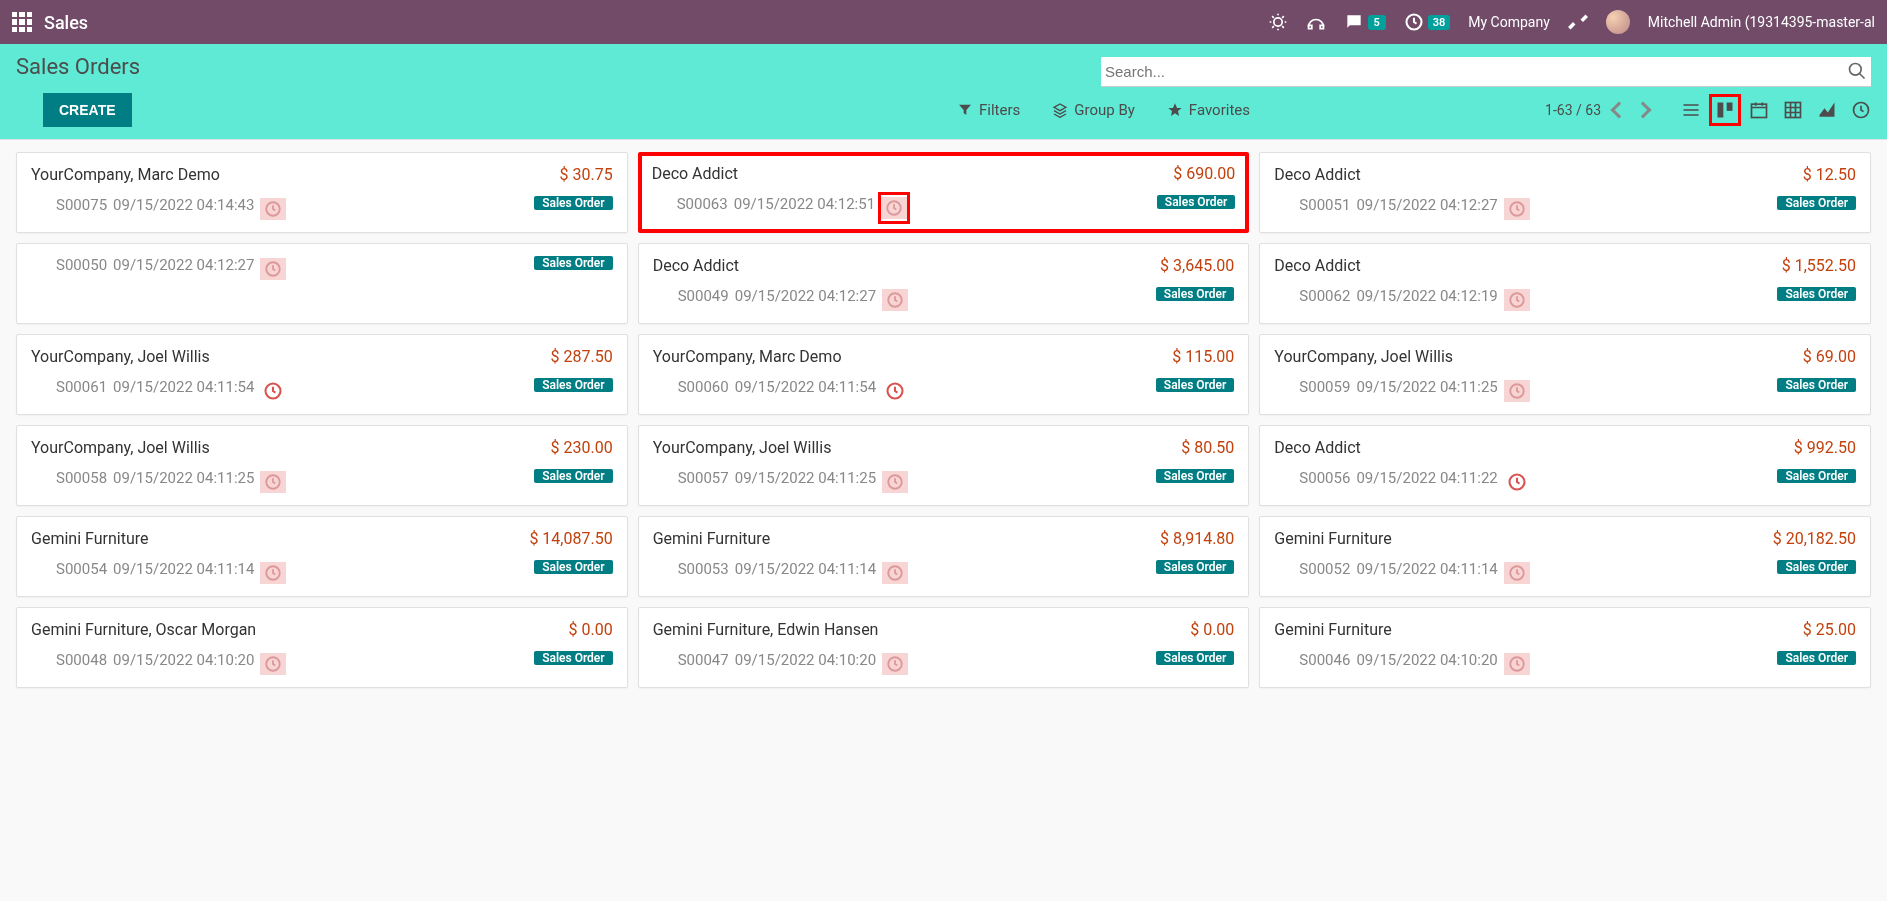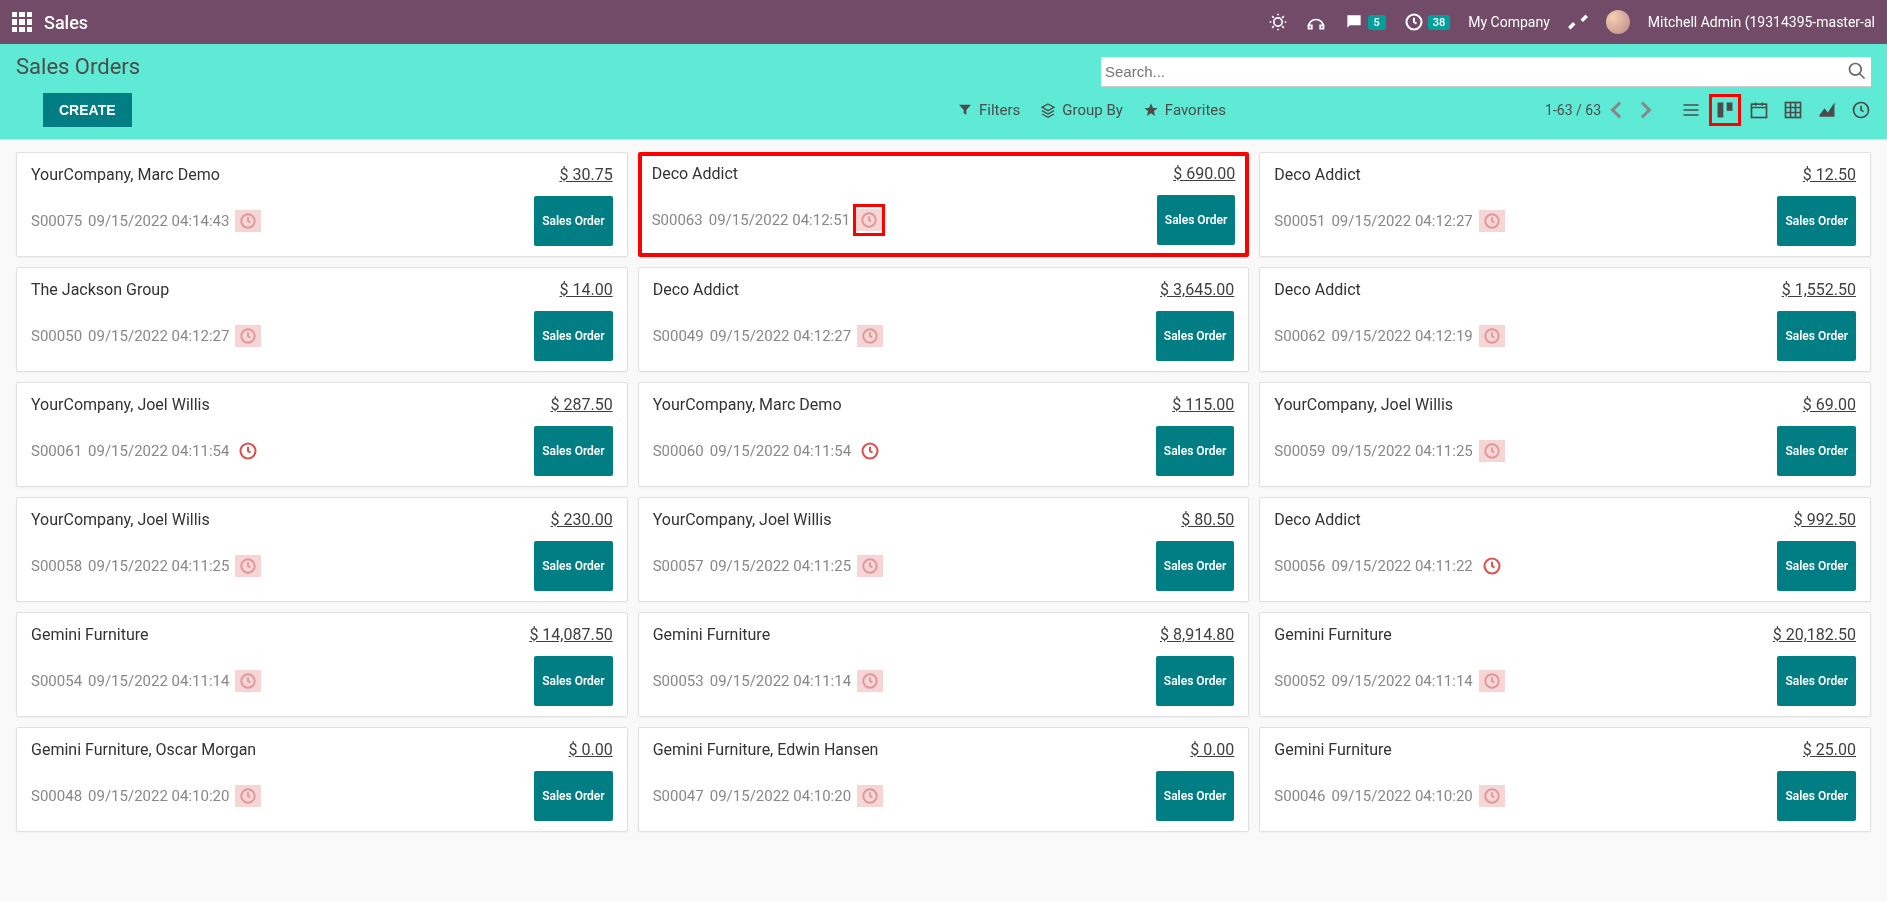--- a/index.html
+++ b/index.html
@@ -21,43 +21,43 @@
 .control-panel { background: #5eead4; border-bottom: 1px solid #dee2e6; padding: 10px 16px 12px; }
 .cp-row { display: flex; align-items: center; }
 .page-title { font-size: 22px; font-weight: 400; margin-bottom: 10px; }
 .create-btn { background: #017e84; color: #fff; border: none; font-weight: 600; padding: 9px 16px; font-size: 14px; text-transform: uppercase; cursor: pointer; }
 .search-wrap { flex: 1; margin-left: auto; max-width: 770px; position: relative; }
 .search-input { width: 100%; border: none; border-bottom: 1px solid #ccc; font-size: 15px; padding: 6px 30px 6px 4px; outline: none; color: #666; }
 .search-icon { position: absolute; right: 4px; top: 4px; }
 .cp-bottom { display: flex; align-items: center; margin-top: 4px; padding-left: 27px; }
 .cp-left { flex: 0 0 50%; }
 .cp-right { flex: 1; display: flex; align-items: center; gap: 24px; justify-content: flex-start; }
-.cp-filters { display: flex; gap: 20px; }
+.cp-filters { display: flex; gap: 32px; }
 .f-item { display: flex; align-items: center; gap: 6px; cursor: pointer; font-size: 15px; color: #4c4c4c; }
 .pager-group { margin-left: auto; display: flex; align-items: center; gap: 12px; }
 .pager-text { font-size: 14px; color: #4c4c4c; }
 .pager-arrow { width: 12px; height: 12px; border-left: 3px solid #888; border-top: 3px solid #888; transform: rotate(-45deg); cursor: pointer; }
 .pager-arrow.right { transform: rotate(135deg); }
 .view-switcher { display: flex; align-items: center; gap: 14px; margin-left: 8px; }
 .view-switcher .view-icon { width: 20px; height: 20px; display: inline-flex; align-items: center; justify-content: center; cursor: pointer; color: #4c4c4c; }
 .view-icon.kanban-highlight { outline: 3px solid red; outline-offset: 3px; }
 
 
 .kanban { display: grid; grid-template-columns: repeat(3, 1fr); gap: 10px; padding: 12px 16px; }
 .card { background: #fff; border: 1px solid #e0e0e0; border-radius: 2px; padding: 12px 14px 10px; box-shadow: 0 1px 2px rgba(0,0,0,0.04); display: flex; flex-direction: column; gap: 12px; cursor: pointer; }
 .card.highlight { border: 4px solid red; padding: 8px 10px; }
 .row1 { display: flex; align-items: baseline; }
 .customer { font-size: 16px; color: #333; max-width: 70%; overflow: hidden; text-overflow: ellipsis; white-space: nowrap; }
-.amount { margin-left: auto; font-size: 16px; color: #404040; text-decoration: underline; }
-.row2 { display: flex; align-items: center; gap: 6px; }
+.amount { margin-left: auto; font-size: 16px; color: #c2410c; }
+.row2 { display: flex; align-items: flex-start; gap: 6px; margin-left: 25px; }
 .ref { font-size: 15px; color: #888; }
 .date { font-size: 15px; color: #888; }
 .clock { width: 26px; height: 26px; display: inline-flex; align-items: center; justify-content: center; }
 .clock.highlight { outline: 3px solid red; }
-.status-badge { margin-left: auto; background: #017e84; color: #fff; font-size: 12px; font-weight: 600; padding: 18px 8px; border-radius: 2px; }
+.status-badge { margin-left: auto; background: #017e84; color: #fff; font-size: 12px; font-weight: 600; padding: 0 8px; border-radius: 2px; }
 
 svg { display: block; }
 .icon-sm { width: 16px; height: 16px; }
 .icon-md { width: 20px; height: 20px; }
 </style>
 </head>
 <body>
 
 <div class="topnav">
   <div class="apps-icon">
@@ -252,24 +252,20 @@
             <svg width="18" height="18" viewBox="0 0 24 24" fill="none" stroke="#d99" stroke-width="2.5">
               <circle cx="12" cy="12" r="9"></circle>
               <path d="M12 7v5l3 2"></path>
             </svg>
           </div>
         </span>
         <span class="status-badge">Sales Order</span>
       </div>
     </div>
     <div class="card">
-      <div class="row1">
-        <span class="customer">The Jackson Group</span>
-        <span class="amount">$ 14.00</span>
-      </div>
       <div class="row2">
         <span class="ref">S00050</span>
         <span class="date">09/15/2022 04:12:27</span>
         <span class="clock">
           <div style="background:#f8d5d5;width:26px;height:22px;display:flex;align-items:center;justify-content:center">
             <svg width="18" height="18" viewBox="0 0 24 24" fill="none" stroke="#d99" stroke-width="2.5">
               <circle cx="12" cy="12" r="9"></circle>
               <path d="M12 7v5l3 2"></path>
             </svg>
           </div>

